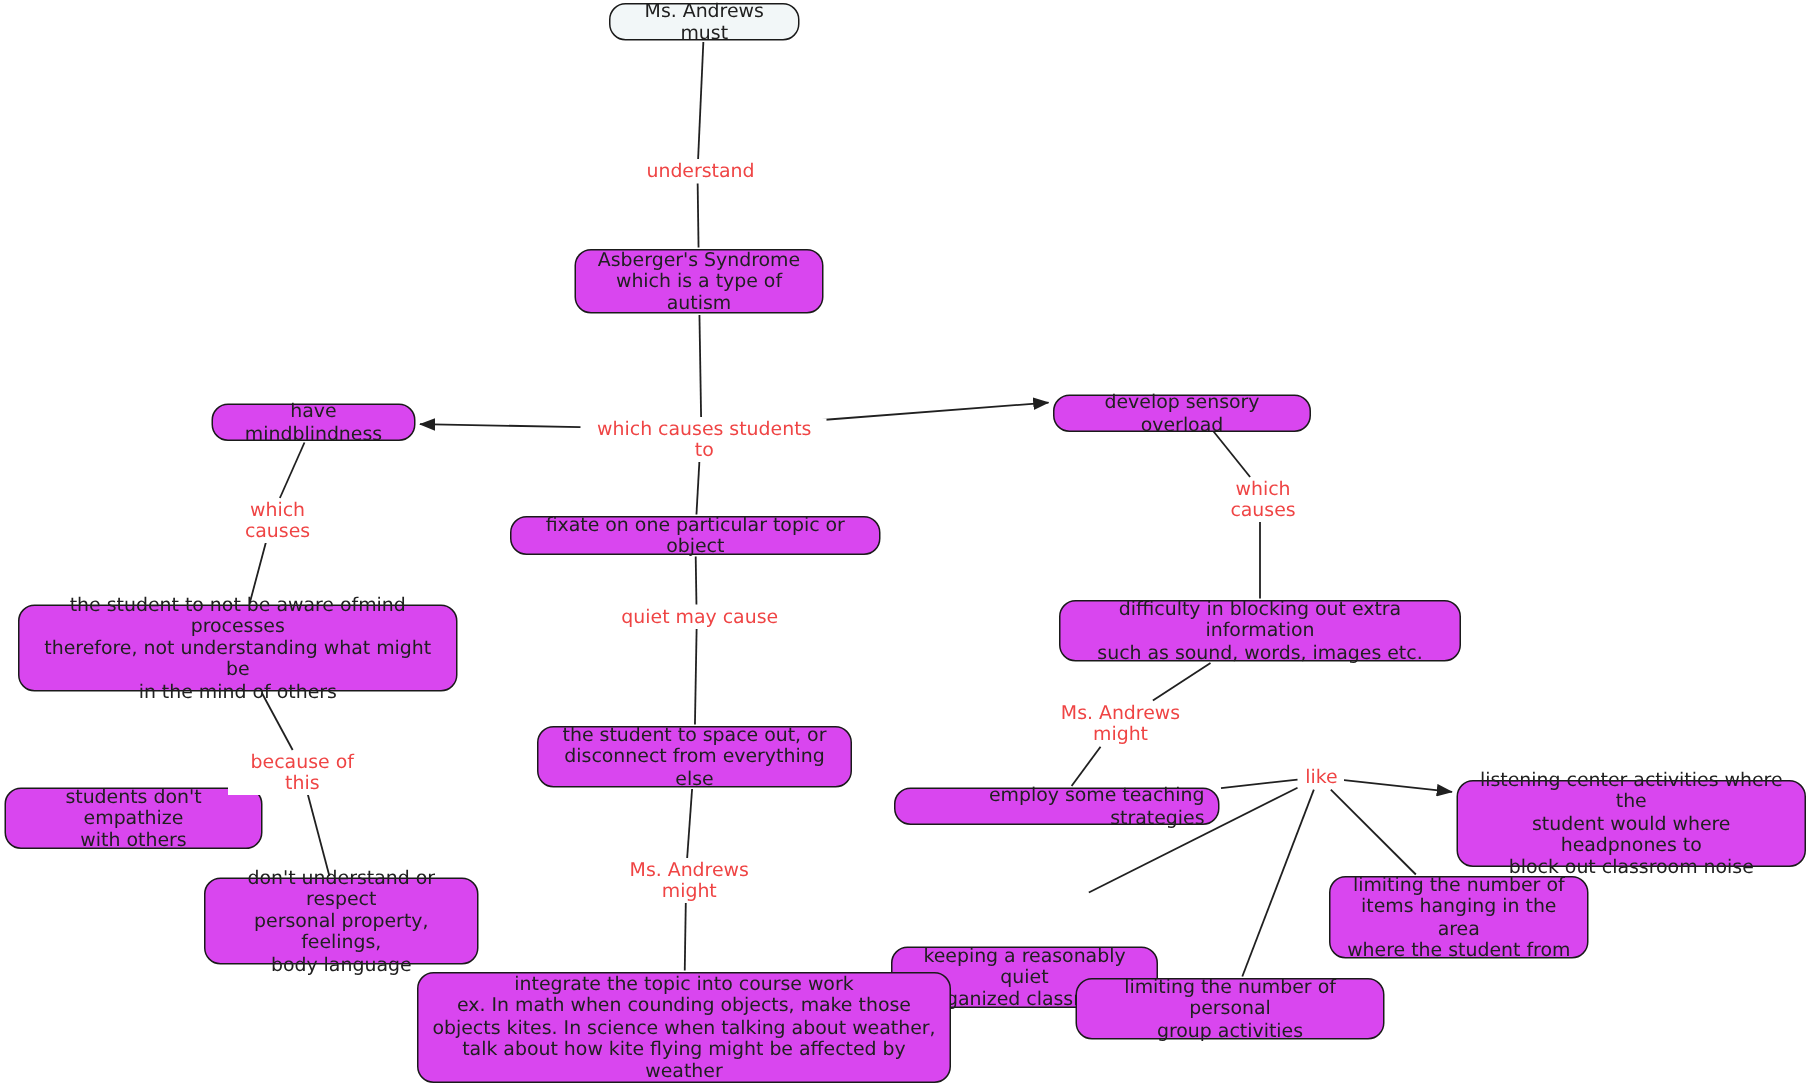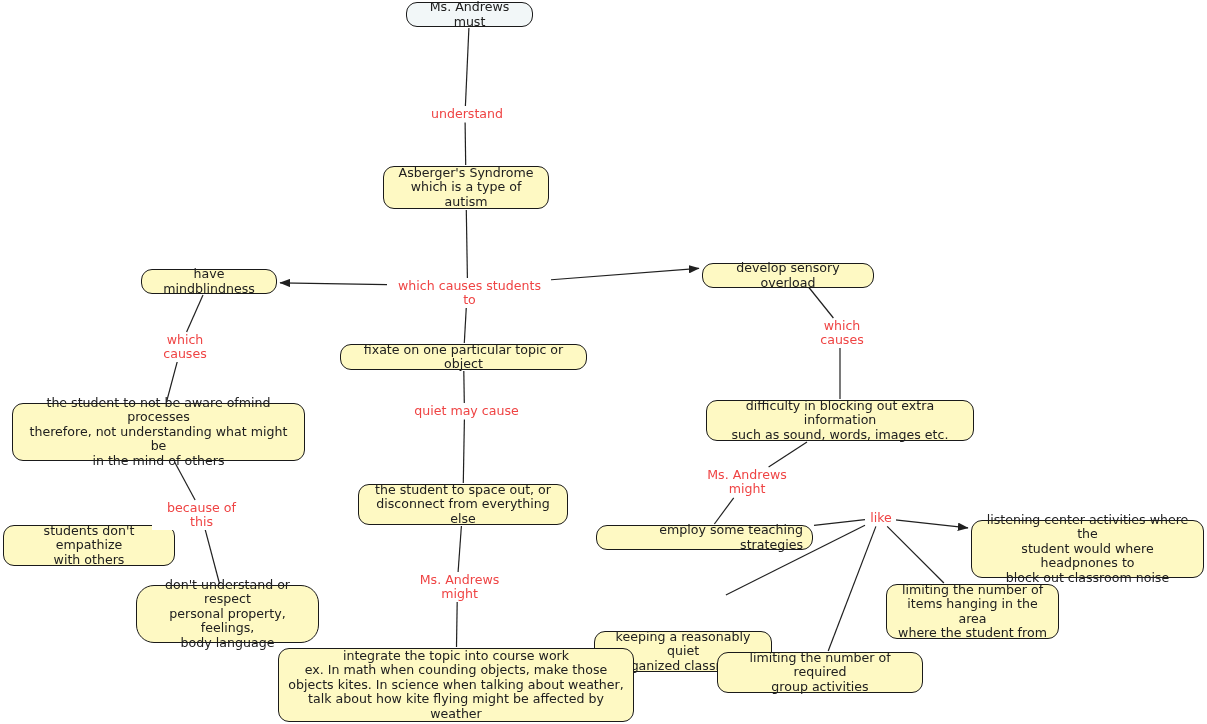--- a/index.html
+++ b/index.html
@@ -22,21 +22,21 @@
     position: absolute;
     left: 0;
     top: 0;
     width: 1207px;
     height: 724px;
     pointer-events: none;
   }
   .node {
     position: absolute;
     box-sizing: border-box;
-    background: #fef9c3;
+    background: #d946ef;
     border: 1px solid #1a1a1a;
     border-radius: 11px;
     color: #202020;
     font-size: 12.6px;
     line-height: 14.4px;
     text-align: center;
     display: flex;
     align-items: center;
     justify-content: center;
     padding: 2px 9px;
@@ -108,29 +108,29 @@
       <div class="node" style="left: 706px; top: 400px; width: 268px; height: 41px;">difficulty in blocking out extra information
 such as sound, words, images etc.</div>
       <div class="node" style="left: 3px; top: 525px; width: 172px; height: 41px;">students don't empathize
 with others</div>
       <div class="node" style="left: 358px; top: 484px; width: 210px; height: 41px;">the student to space out, or
 disconnect from everything else</div>
       <div class="node" style="left: 596px; top: 525px; width: 217px; height: 25px; text-align: right;">employ some teaching strategies</div>
       <div class="node" style="left: 971px; top: 520px; width: 233px; height: 58px;">listening center activities where the
 student would where headpnones to
 block out classroom noise</div>
-      <div class="node" style="left: 136px; top: 585px; width: 183px; height: 58px; border-radius: 18px;">don't understand or respect
+      <div class="node" style="left: 136px; top: 585px; width: 183px; height: 58px;">don't understand or respect
 personal property, feelings,
 body language</div>
       <div class="node" style="left: 594px; top: 631px; width: 178px; height: 41px;">keeping a reasonably quiet
 organized classroom</div>
       <div class="node" style="left: 886px; top: 584px; width: 173px; height: 55px;">limiting the number of
 items hanging in the area
 where the student from</div>
-      <div class="node" style="left: 717px; top: 652px; width: 206px; height: 41px;">limiting the number of required
+      <div class="node" style="left: 717px; top: 652px; width: 206px; height: 41px;">limiting the number of personal
 group activities</div>
       <div class="node" style="left: 278px; top: 648px; width: 356px; height: 74px;">integrate the topic into course work
 ex. In math when counding objects, make those
 objects kites. In science when talking about weather,
 talk about how kite flying might be affected by weather</div>
     </div>
   <div id="labels-layer">
       <div class="link-label" style="left: 423px; top: 107px; width: 84px;">understand</div>
       <div class="link-label" style="left: 388px; top: 279px; width: 159px;">which causes students to</div>
       <div class="link-label" style="left: 141px; top: 333px; width: 84px;">which causes</div>

